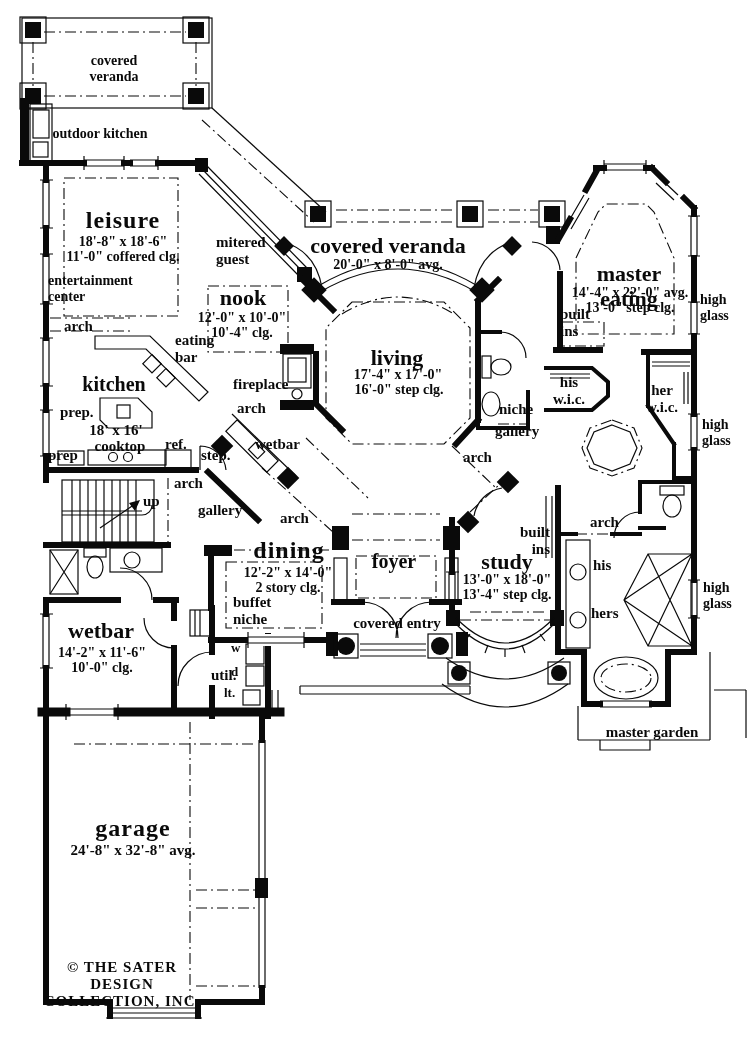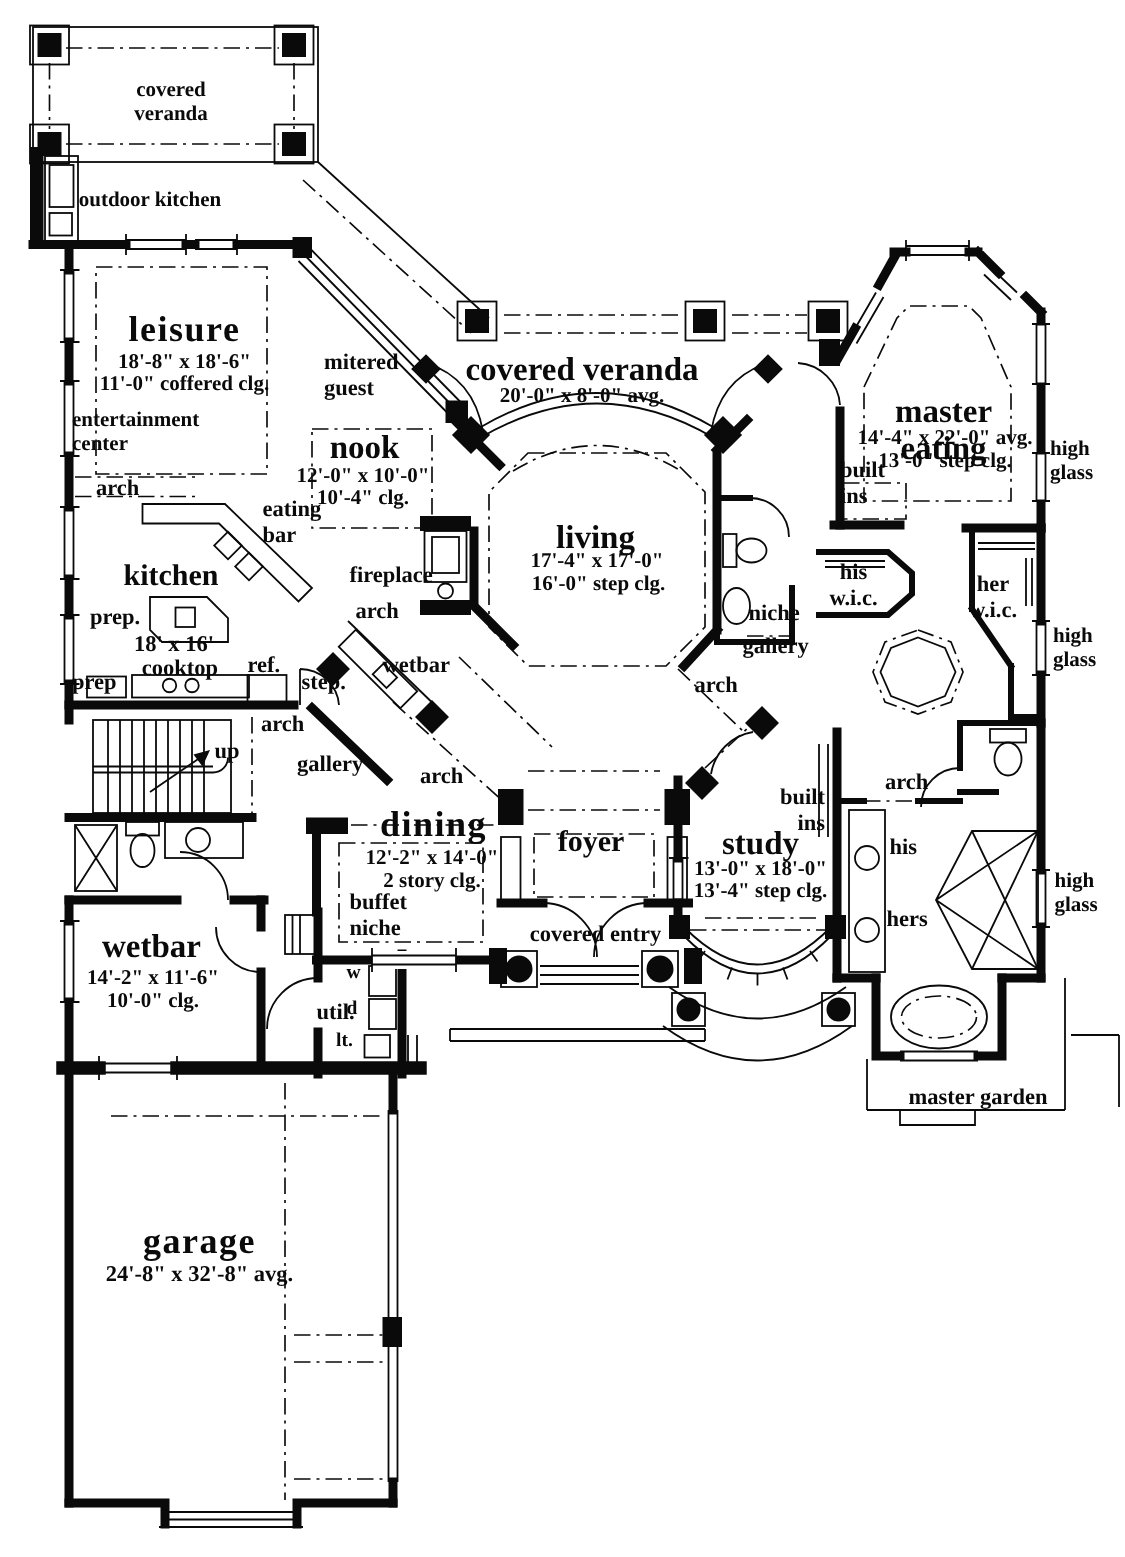--- a/index.html
+++ b/index.html
@@ -377,14 +377,16 @@
   <div class="lbl c dim" style="left:102px;top:660px">10'-0" clg.</div>
 
   <div class="lbl sm" style="left:211px;top:667px">util.</div>
   <div class="lbl xs" style="left:231px;top:641px">w</div>
   <div class="lbl xs" style="left:231px;top:665px">d</div>
   <div class="lbl xs" style="left:224px;top:686px">lt.</div>
 
   <div class="lbl c r1" style="left:133px;top:815px">garage</div>
   <div class="lbl c sm" style="left:133px;top:842px">24'-8" x 32'-8" avg.</div>
 
+  <div class="lbl cp" style="left:42px;top:959px">© THE SATER DESIGN
+COLLECTION, INC.</div>
 
 </div>
 
 </body></html>

